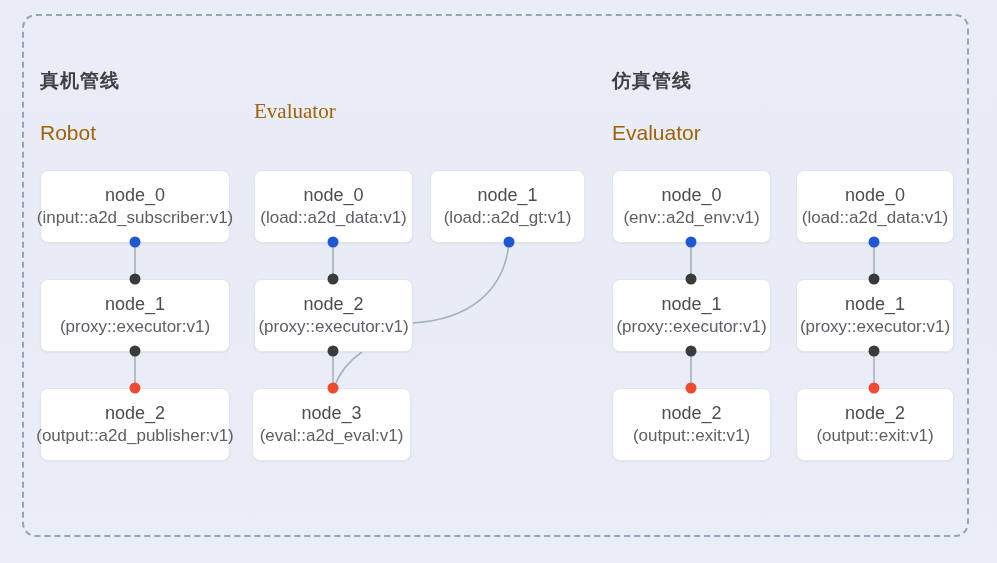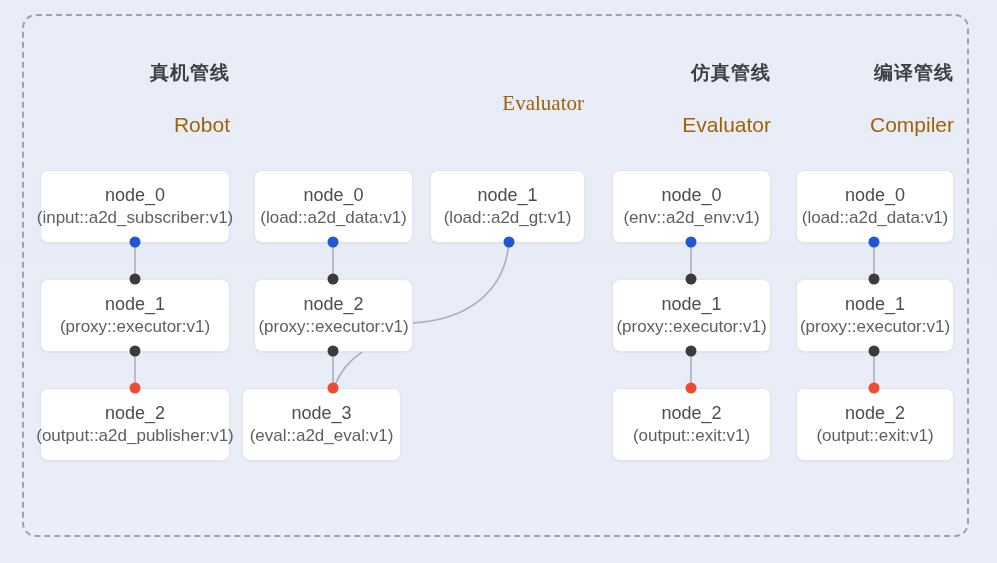--- a/index.html
+++ b/index.html
@@ -30,22 +30,23 @@
     left: 22px;
     top: 14px;
     width: 947px;
     height: 523px;
     border: 2px dashed #9aa3b5;
     border-radius: 14px;
     box-sizing: border-box;
   }
   .col-head {
     position: absolute;
-    text-align: right;
+    text-align: left;
     pointer-events: none;
+    margin-top: 8px;
   }
   .col-title-cn {
     font-size: 19px;
     font-weight: bold;
     color: #3c4043;
     letter-spacing: 1px;
     line-height: 22px;
     white-space: nowrap;
   }
   .col-title-en {
@@ -112,24 +113,20 @@
 
   <div class="col-head" style="left:254px; top:62px; width:330px;">
     <div class="col-title-en" style="margin-top:29px;font-family:Liberation Serif, serif;">Evaluator</div>
   </div>
 
   <div class="col-head" style="left:612px; top:62px; width:159px;">
     <div class="col-title-cn">仿真管线</div>
     <div class="col-title-en" style="margin-top:29px;">Evaluator</div>
   </div>
 
-  <div class="col-head" style="left:796px; top:62px; width:158px;">
-    <div class="col-title-cn">编译管线</div>
-    <div class="col-title-en" style="margin-top:29px;">Compiler</div>
-  </div>
 
   <svg class="edge-layer" viewBox="0 0 997 563">
 
     <line x1="135" y1="242" x2="135" y2="278" stroke="#aab0bb" stroke-width="1.6"></line>
     <line x1="135" y1="351" x2="135" y2="387" stroke="#aab0bb" stroke-width="1.6"></line>
 
     <line x1="333" y1="242" x2="333" y2="278" stroke="#aab0bb" stroke-width="1.6"></line>
     <line x1="333" y1="351" x2="333" y2="387" stroke="#aab0bb" stroke-width="1.6"></line>
 
     <path d="M 509,242 C 505,290 470,320 412,323" fill="none" stroke="#aab0bb" stroke-width="1.6"></path>
@@ -174,21 +171,21 @@
   </div>
   <div class="port port-blue" style="left:509px; top:242px;"></div>
 
   <div class="node" style="left:254px; top:279px; width:159px; height:73px;">
     <div class="node-id">node_2</div>
     <div class="node-type">(proxy::executor:v1)</div>
   </div>
   <div class="port port-dark" style="left:333px; top:279px;"></div>
   <div class="port port-dark" style="left:333px; top:351px;"></div>
 
-  <div class="node" style="left:242px; top:388px; width:159px; height:73px;text-align:right;">
+  <div class="node" style="left:252px; top:388px; width:159px; height:73px;text-align:right;">
     <div class="node-id">node_3</div>
     <div class="node-type">(eval::a2d_eval:v1)</div>
   </div>
   <div class="port port-red" style="left:333px; top:388px;"></div>
 
   <div class="node" style="left:612px; top:170px; width:159px; height:73px;">
     <div class="node-id">node_0</div>
     <div class="node-type">(env::a2d_env:v1)</div>
   </div>
   <div class="port port-blue" style="left:691px; top:242px;"></div>

